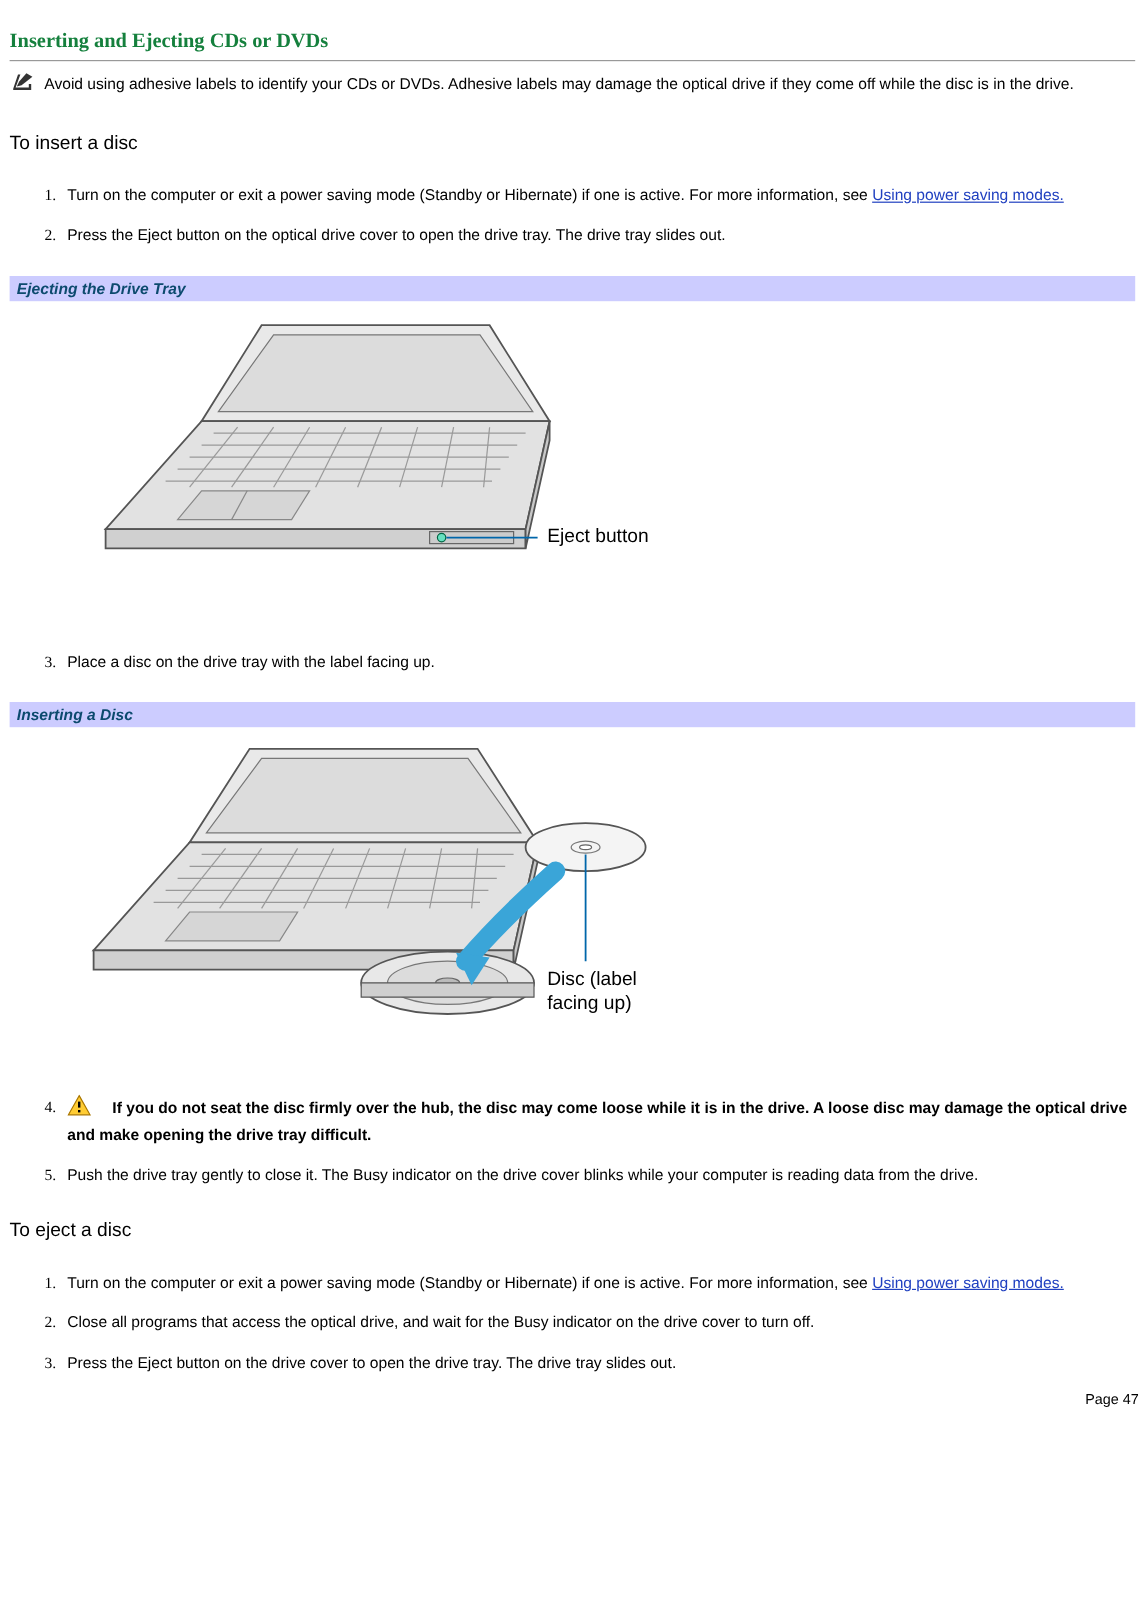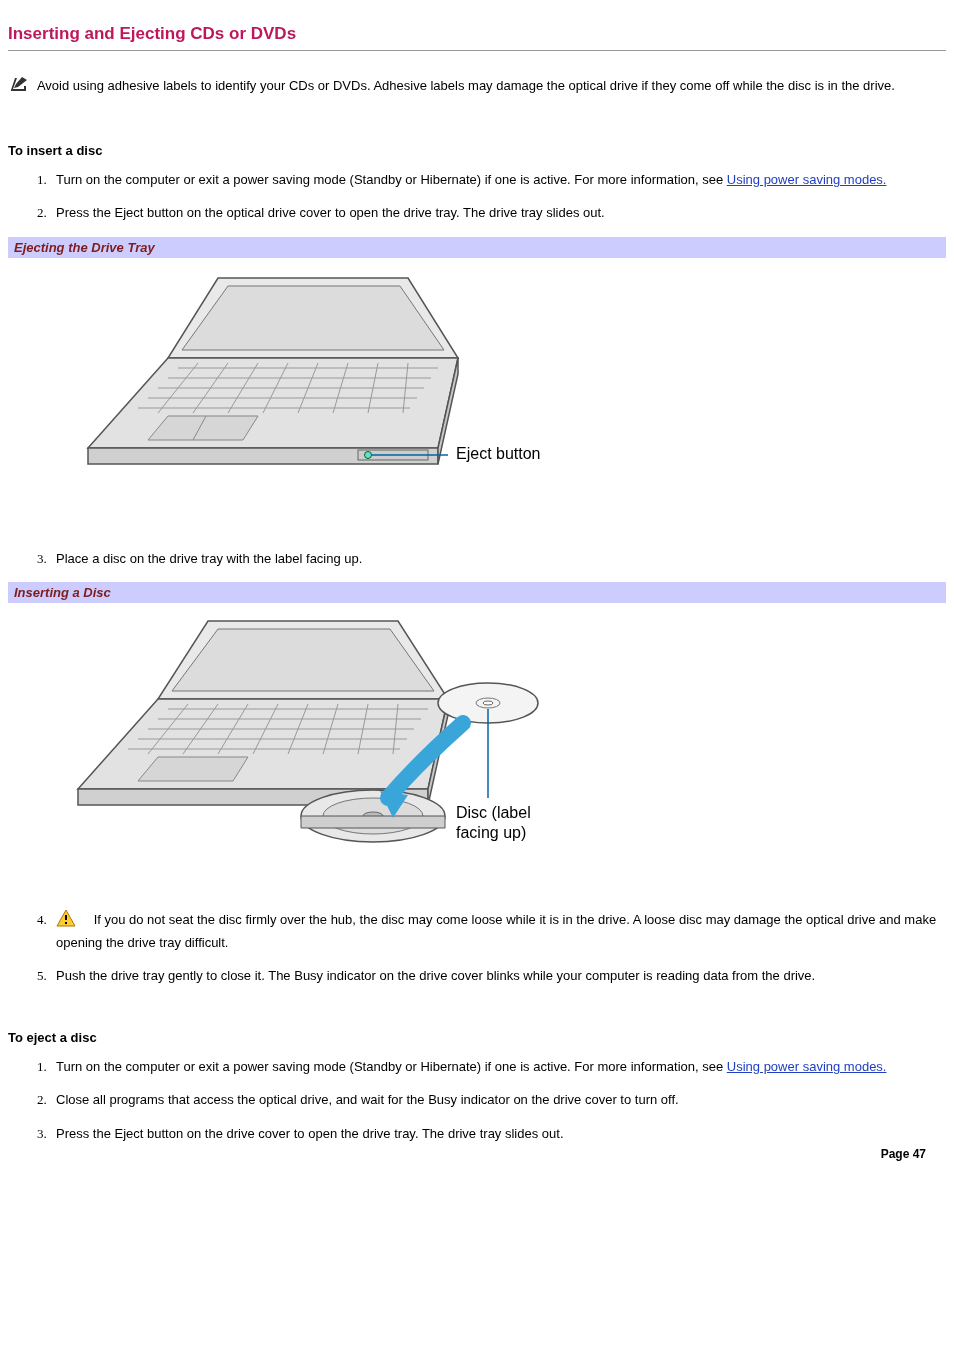--- a/index.html
+++ b/index.html
@@ -5,89 +5,90 @@
   body {
     font-family: Verdana, Arial, sans-serif;
     font-size: 13px;
     color: #000;
     margin: 0;
     padding: 8px;
     width: 938px;
     position: relative;
   }
   .page-heading {
-    color: #be185d;
+    color: #15803d;
     font-weight: bold;
     font-size: 17px;
     border-bottom: 1px solid #999;
     padding-bottom: 6px;
     margin-top: 16px;
-    margin-bottom: 24px;
+    margin-bottom: 8px;
+    font-family: Liberation Serif, serif;
   }
   .note-icon {
     display: inline-block;
     vertical-align: middle;
     margin-right: 4px;
   }
   .note-text {
     line-height: 1.5;
   }
   .section-subhead {
-    font-weight: bold;
-    font-size: 13px;
-    margin-top: 44px;
+    font-weight: normal;
+    font-size: 16px;
+    margin-top: 28px;
     margin-bottom: 12px;
   }
   ol {
     padding-left: 42px;
-    margin: 12px 0;
+    margin: 24px 0;
   }
   ol > li {
     font-family: Verdana, Arial, sans-serif;
     font-size: 13px;
     line-height: 1.5;
     padding-left: 6px;
     margin-bottom: 14px;
   }
   ol > li::marker {
     font-family: Georgia, 'Times New Roman', serif;
     font-size: 13px;
   }
   a.inline-link {
     color: #2040c0;
     text-decoration: underline;
   }
   .figure-caption-bar {
     background: #ccccff;
-    color: #7f1d1d;
+    color: #0c4a6e;
     font-style: italic;
     font-weight: bold;
     font-size: 13px;
     padding: 3px 6px;
     margin-top: 8px;
     margin-bottom: 4px;
   }
   .figure-area {
     margin: 10px 0 28px 50px;
   }
   .warn-icon {
     display: inline-block;
     vertical-align: middle;
     margin-right: 14px;
   }
   .warn-block {
-    font-weight: normal;
+    font-weight: bold;
     line-height: 1.5;
     margin: 10px 0 14px 0;
   }
   .page-number {
     position: absolute;
-    right: 28px;
+    right: 5px;
     bottom: 4px;
-    font-weight: bold;
+    font-weight: normal;
     font-size: 12px;
   }
   .note-block-inner {
     margin-top: 18px;
     line-height: 1.5;
   }
   .intro-block {
     line-height: 1.5;
     margin-bottom: 23px;
   }

